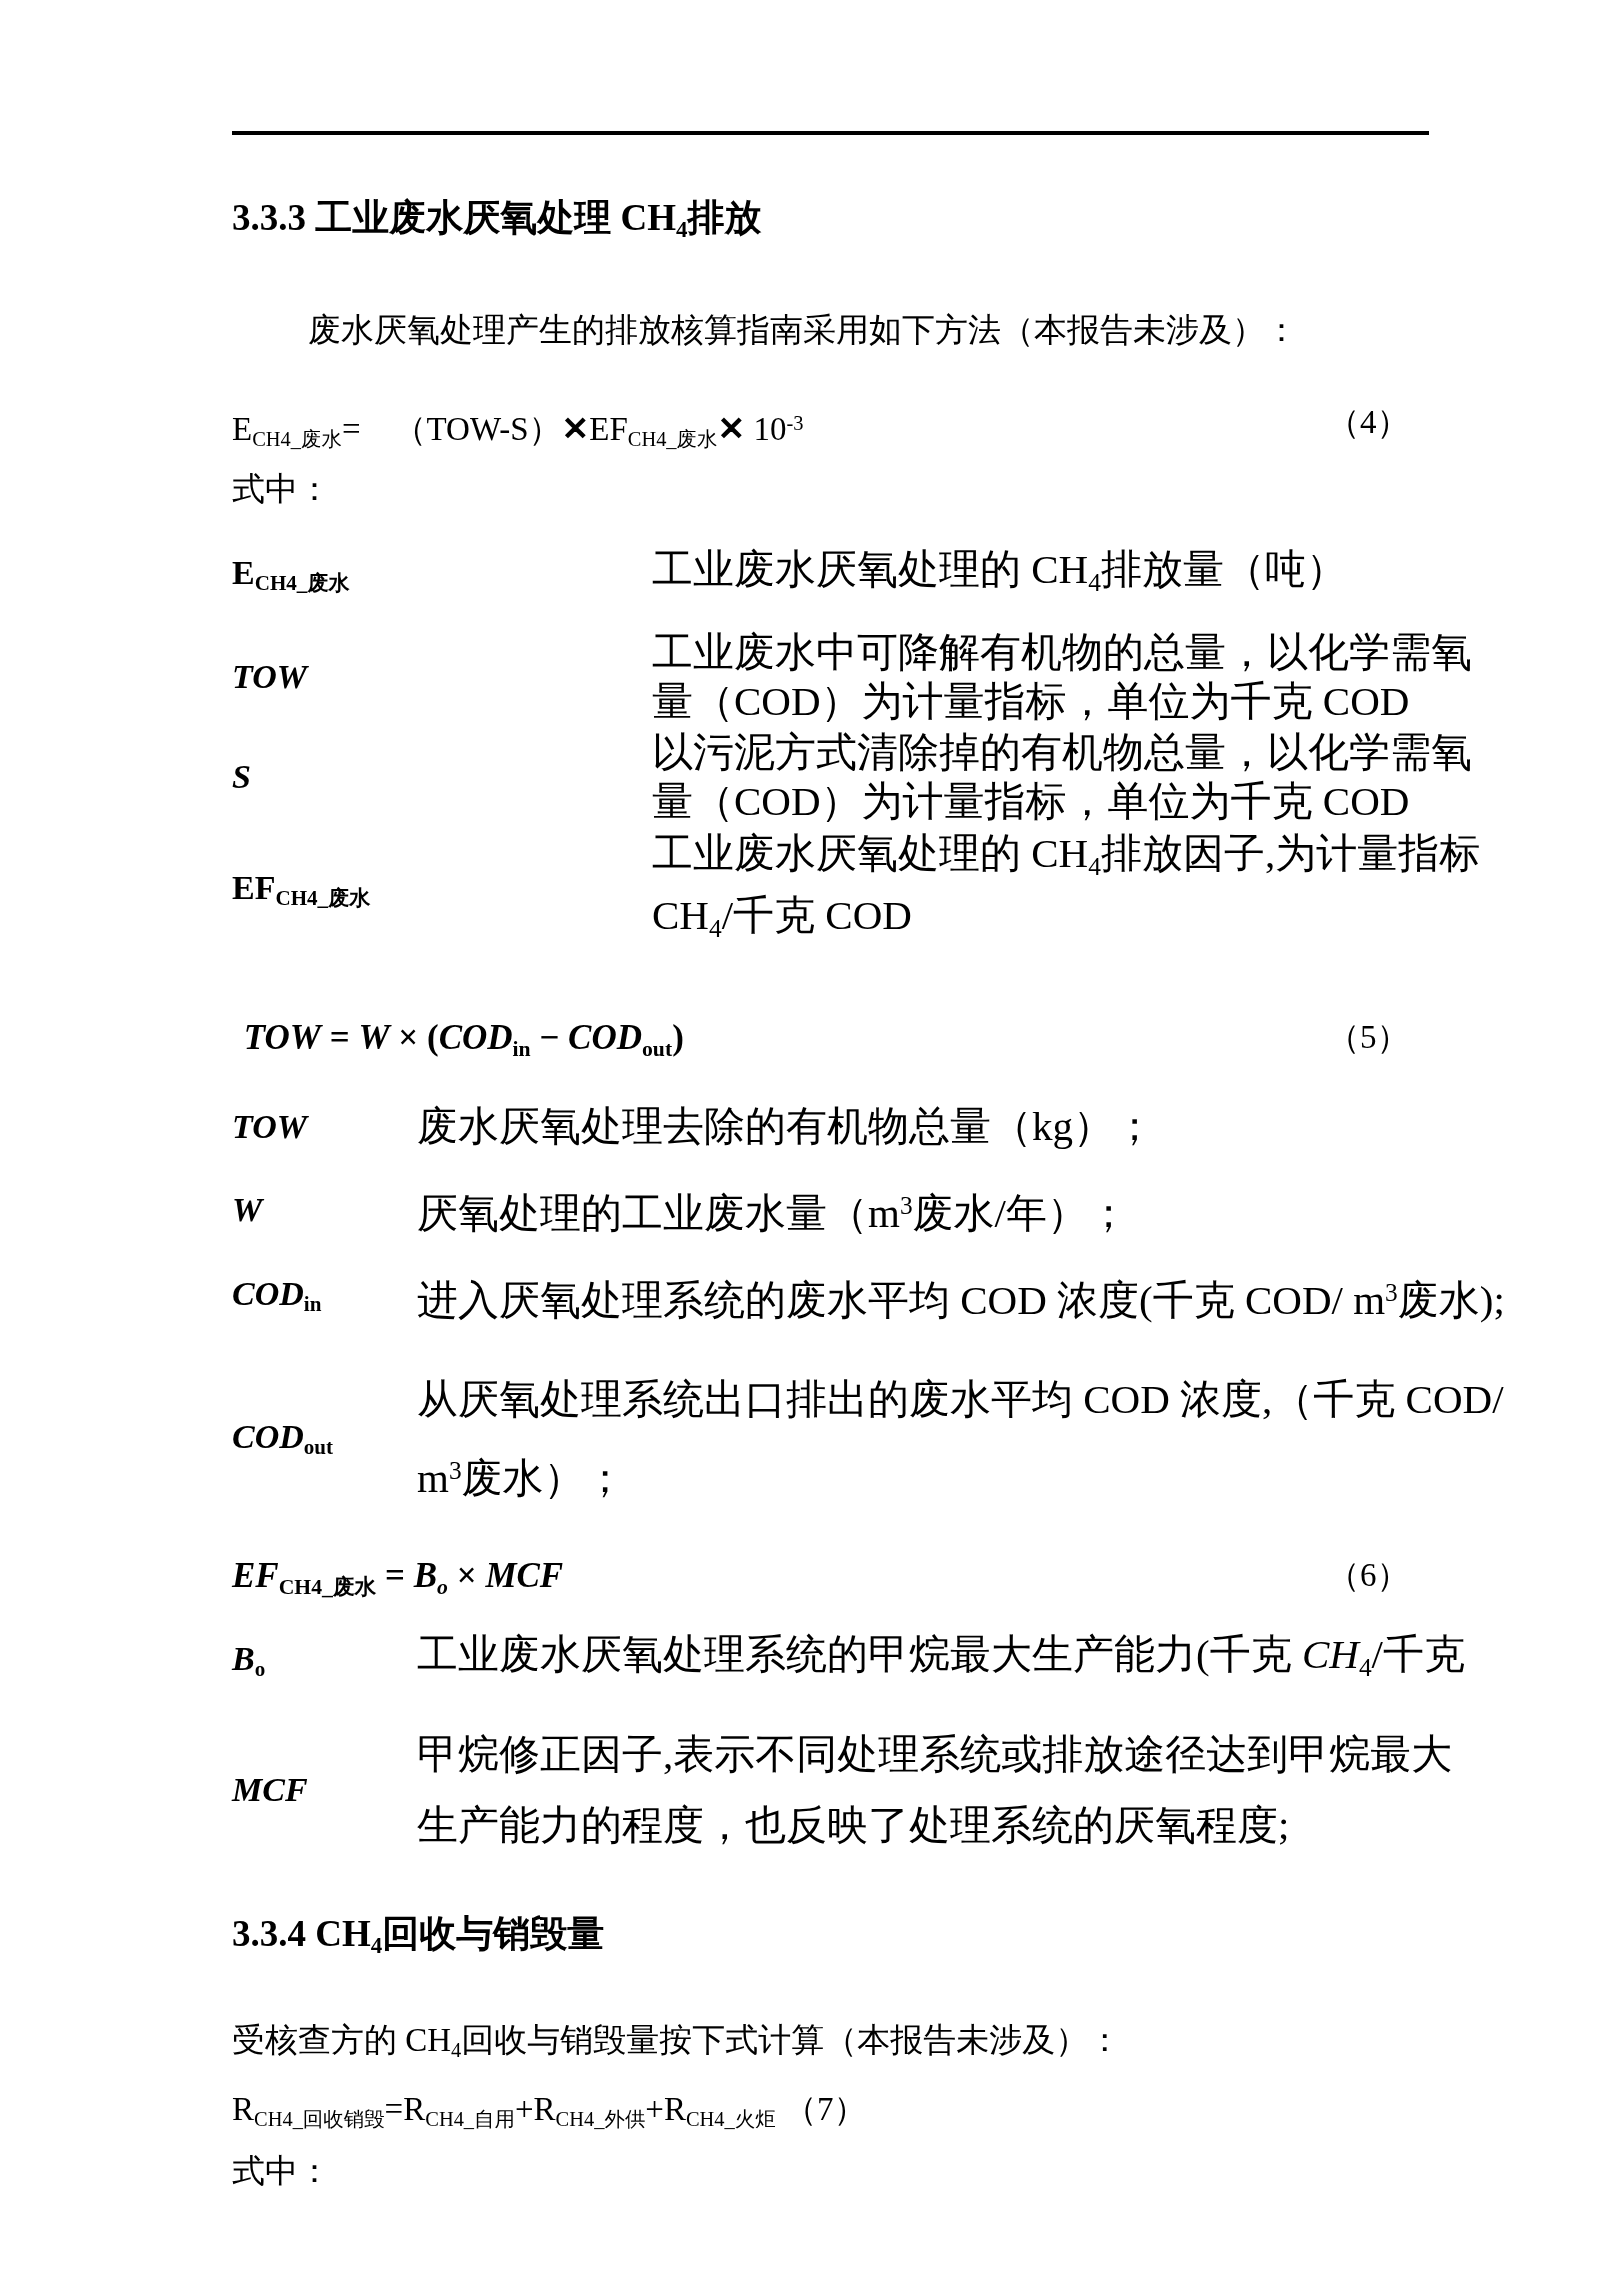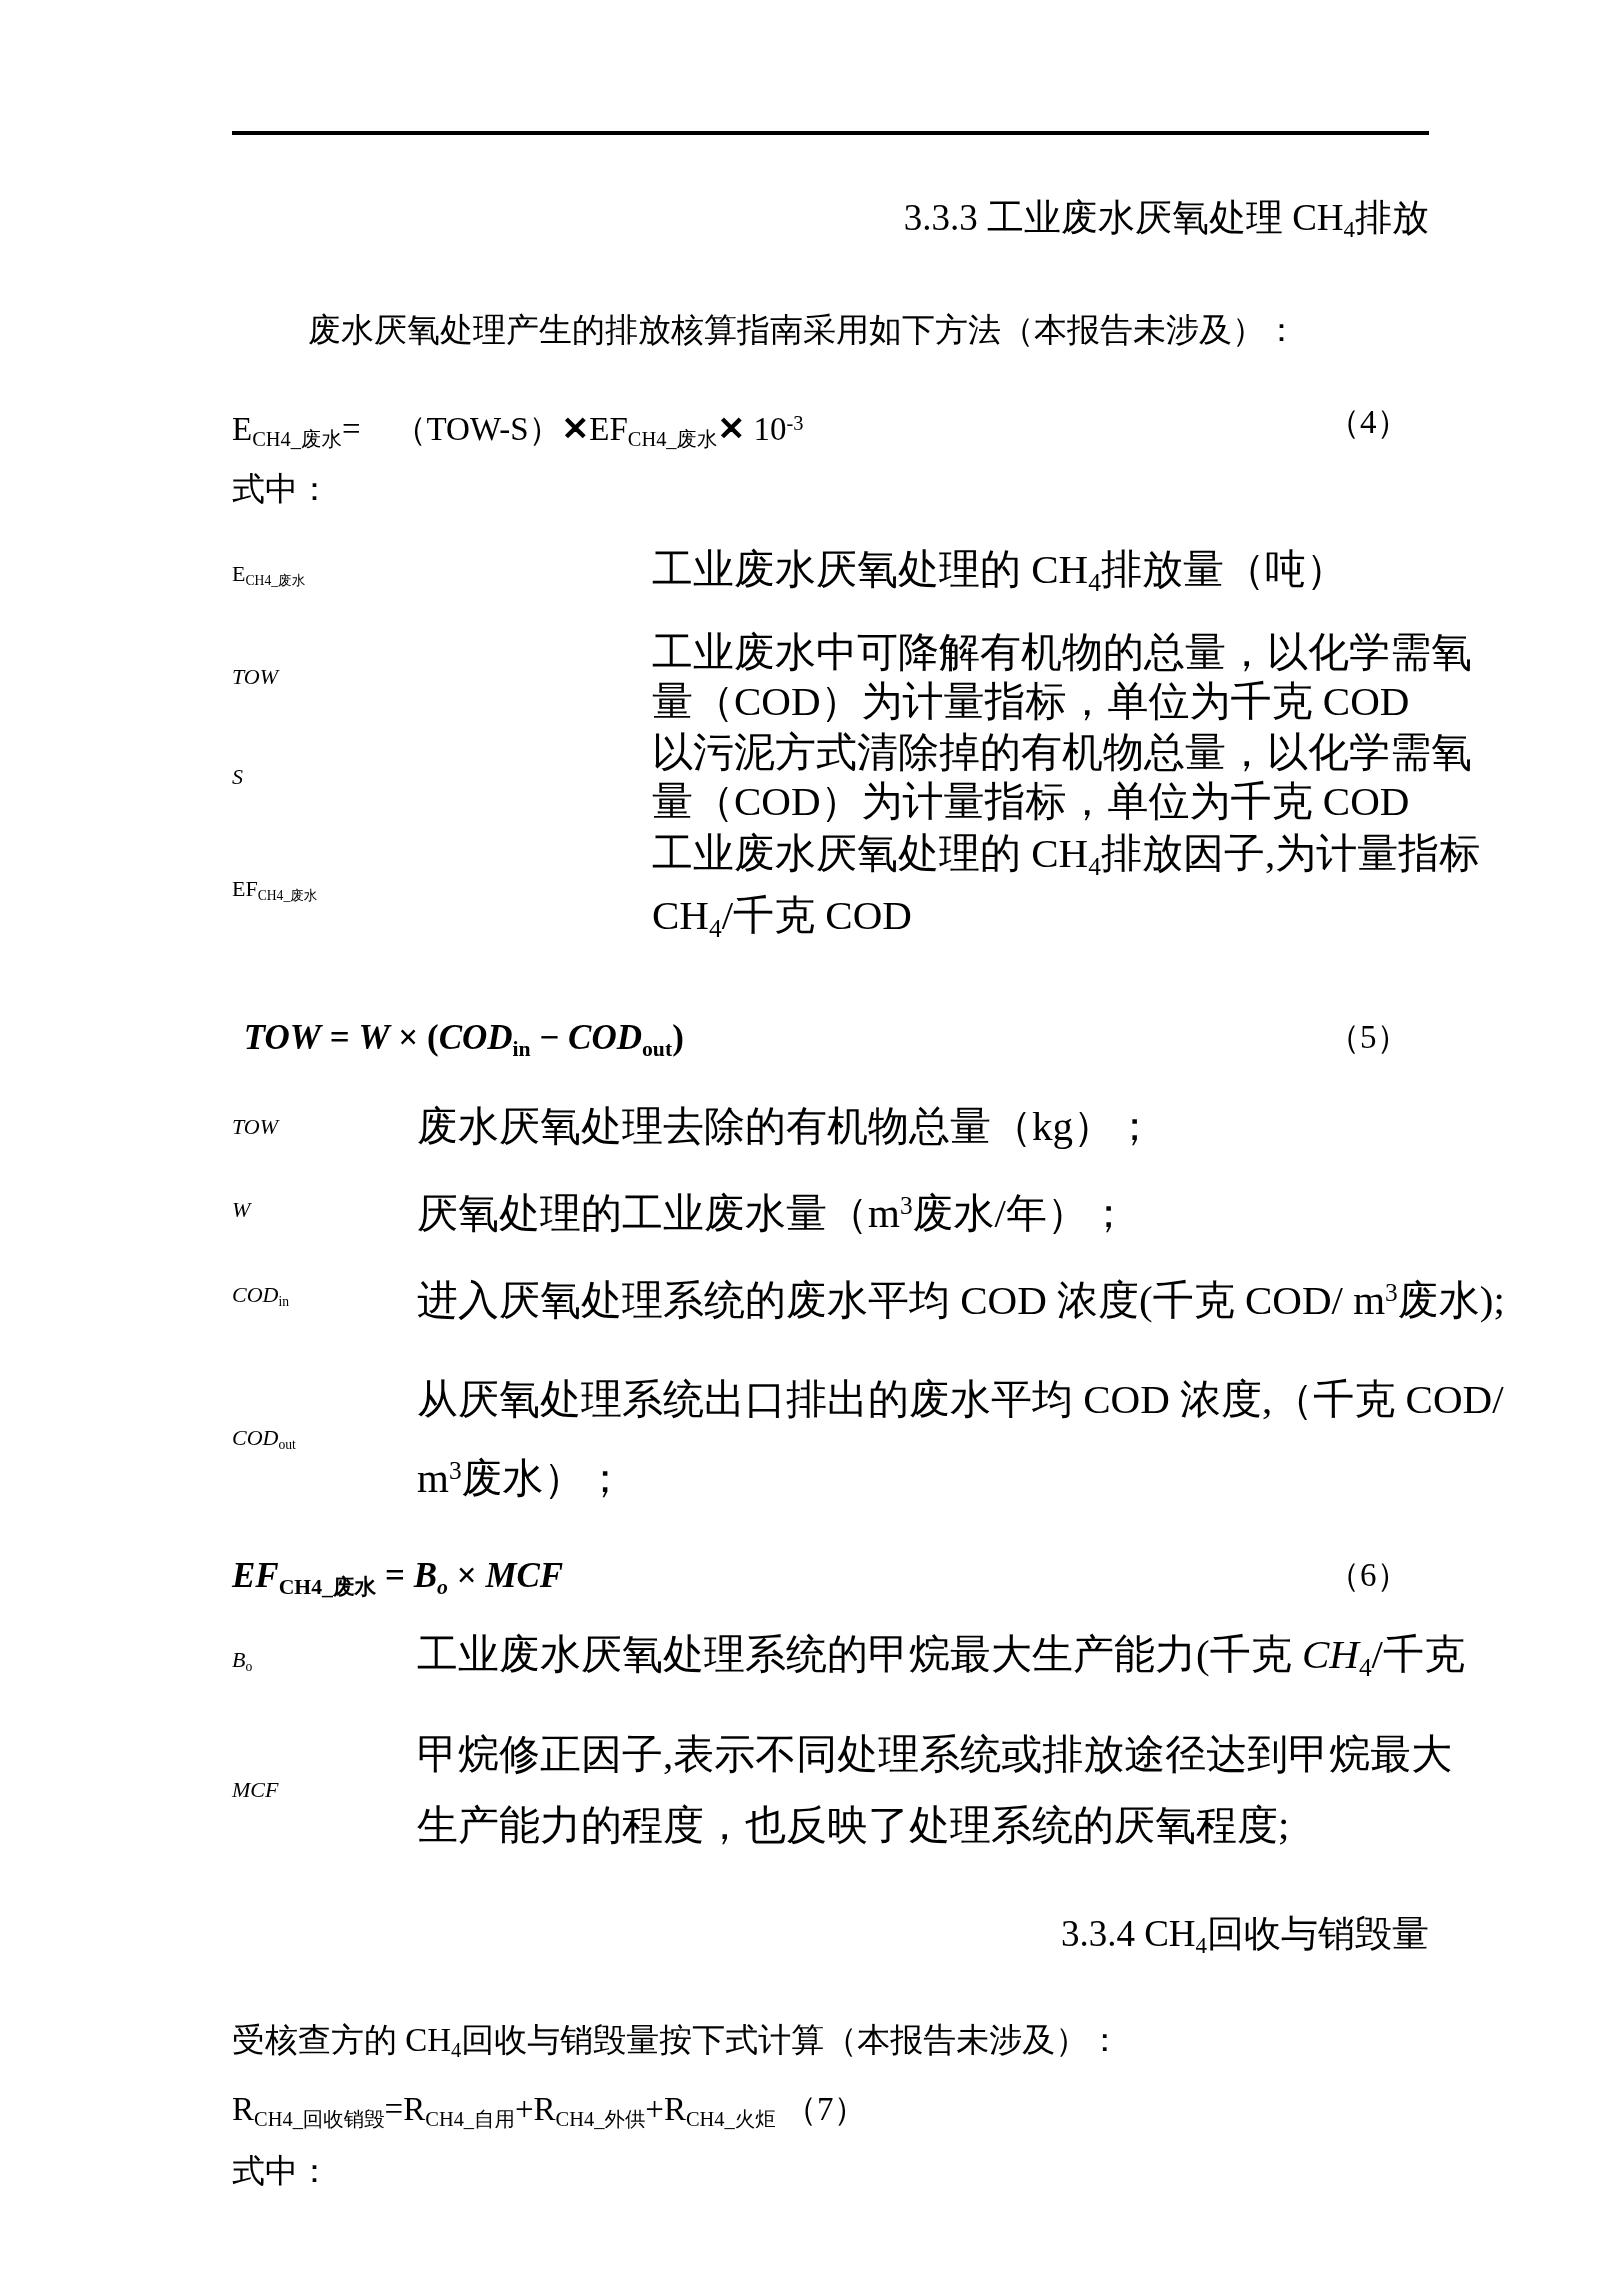--- a/index.html
+++ b/index.html
@@ -21,24 +21,23 @@
     padding: 0 192px 0 232px;
   }
   .toprule {
     margin-top: 131px;
     height: 3.9px;
     background: #000;
   }
   .h-section {
     margin-top: 61px;
     font-size: 37px;
-    font-weight: normal;
+    font-weight: bold;
     line-height: 43px;
     white-space: nowrap;
-    text-align: right;
   }
   .para {
     font-size: 33px;
     line-height: 41px;
     white-space: nowrap;
   }
   .para.indent { text-indent: 76px; }
   .formula-row {
     display: flex;
     justify-content: space-between;
@@ -49,22 +48,23 @@
   .formula-body.mathsize { font-size: 35px; line-height: 45px; }
   .formula-number { font-size: 33px; padding-right: 19.6px; }
   .where { font-size: 33px; line-height: 41px; }
   .terms { }
   .term {
     display: flex;
     align-items: center;
   }
   .term .sym {
     flex: 0 0 auto;
-    font-size: 22px;
+    font-size: 34px;
     white-space: nowrap;
+    font-weight: bold;
   }
   .terms-a .term .sym { width: 420px; }
   .terms-b .term .sym { width: 185px; }
   .term .def { font-size: 41px; }
   .terms-a .def > div { line-height: 49px; white-space: nowrap; }
   .terms-b .def > div { line-height: 71px; white-space: nowrap; }
   
   .rsub { font-size: 0.62em; vertical-align: -0.3em; }
   .rsup { font-size: 0.62em; vertical-align: 0.5em; }
   .ri  { font-style: italic; }

